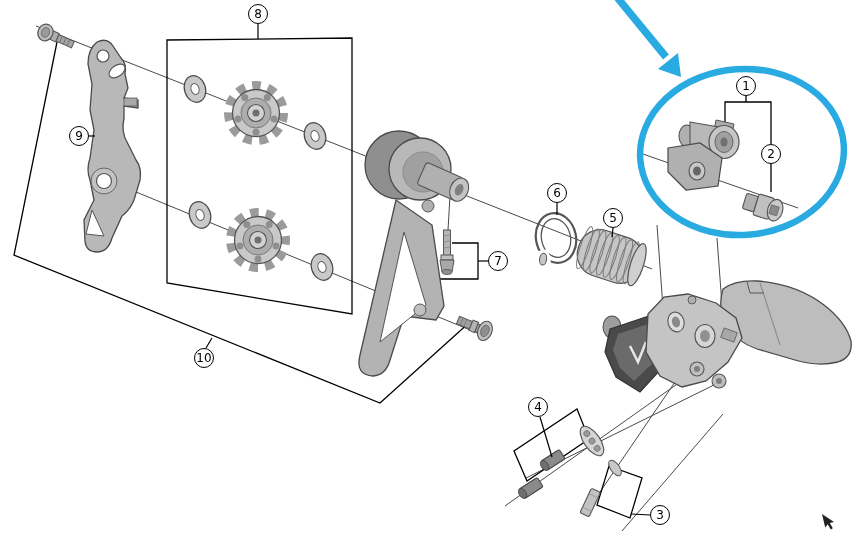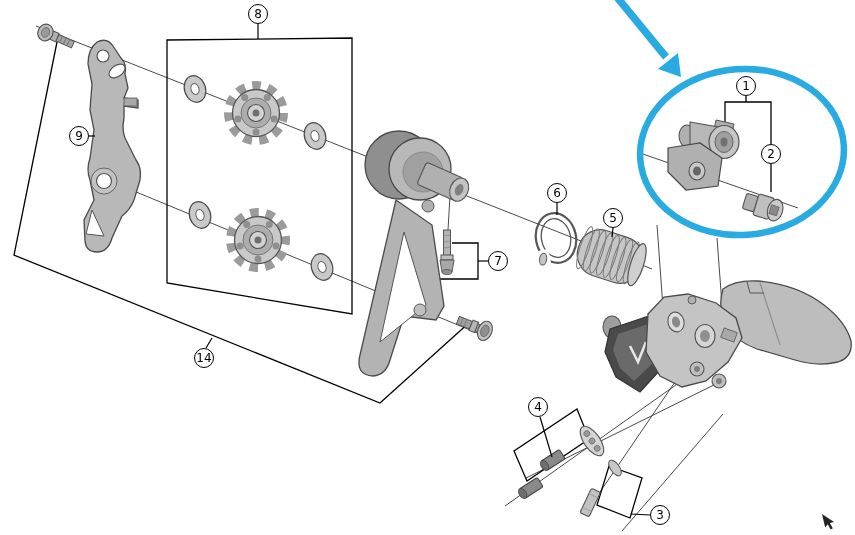--- a/index.html
+++ b/index.html
@@ -253,15 +253,15 @@
 
   <div class="callout" style="left:736px;top:76px;">1</div>
   <div class="callout" style="left:761px;top:144px;">2</div>
   <div class="callout" style="left:650px;top:505px;">3</div>
   <div class="callout" style="left:528px;top:397px;">4</div>
   <div class="callout" style="left:603px;top:208px;">5</div>
   <div class="callout" style="left:547px;top:183px;">6</div>
   <div class="callout" style="left:488px;top:251px;">7</div>
   <div class="callout" style="left:248px;top:4px;">8</div>
   <div class="callout" style="left:69px;top:126px;">9</div>
-  <div class="callout" style="left:194px;top:348px;">14</div>
+  <div class="callout" style="left:194px;top:348px;">10</div>
 
 </div>
 
 </body></html>

